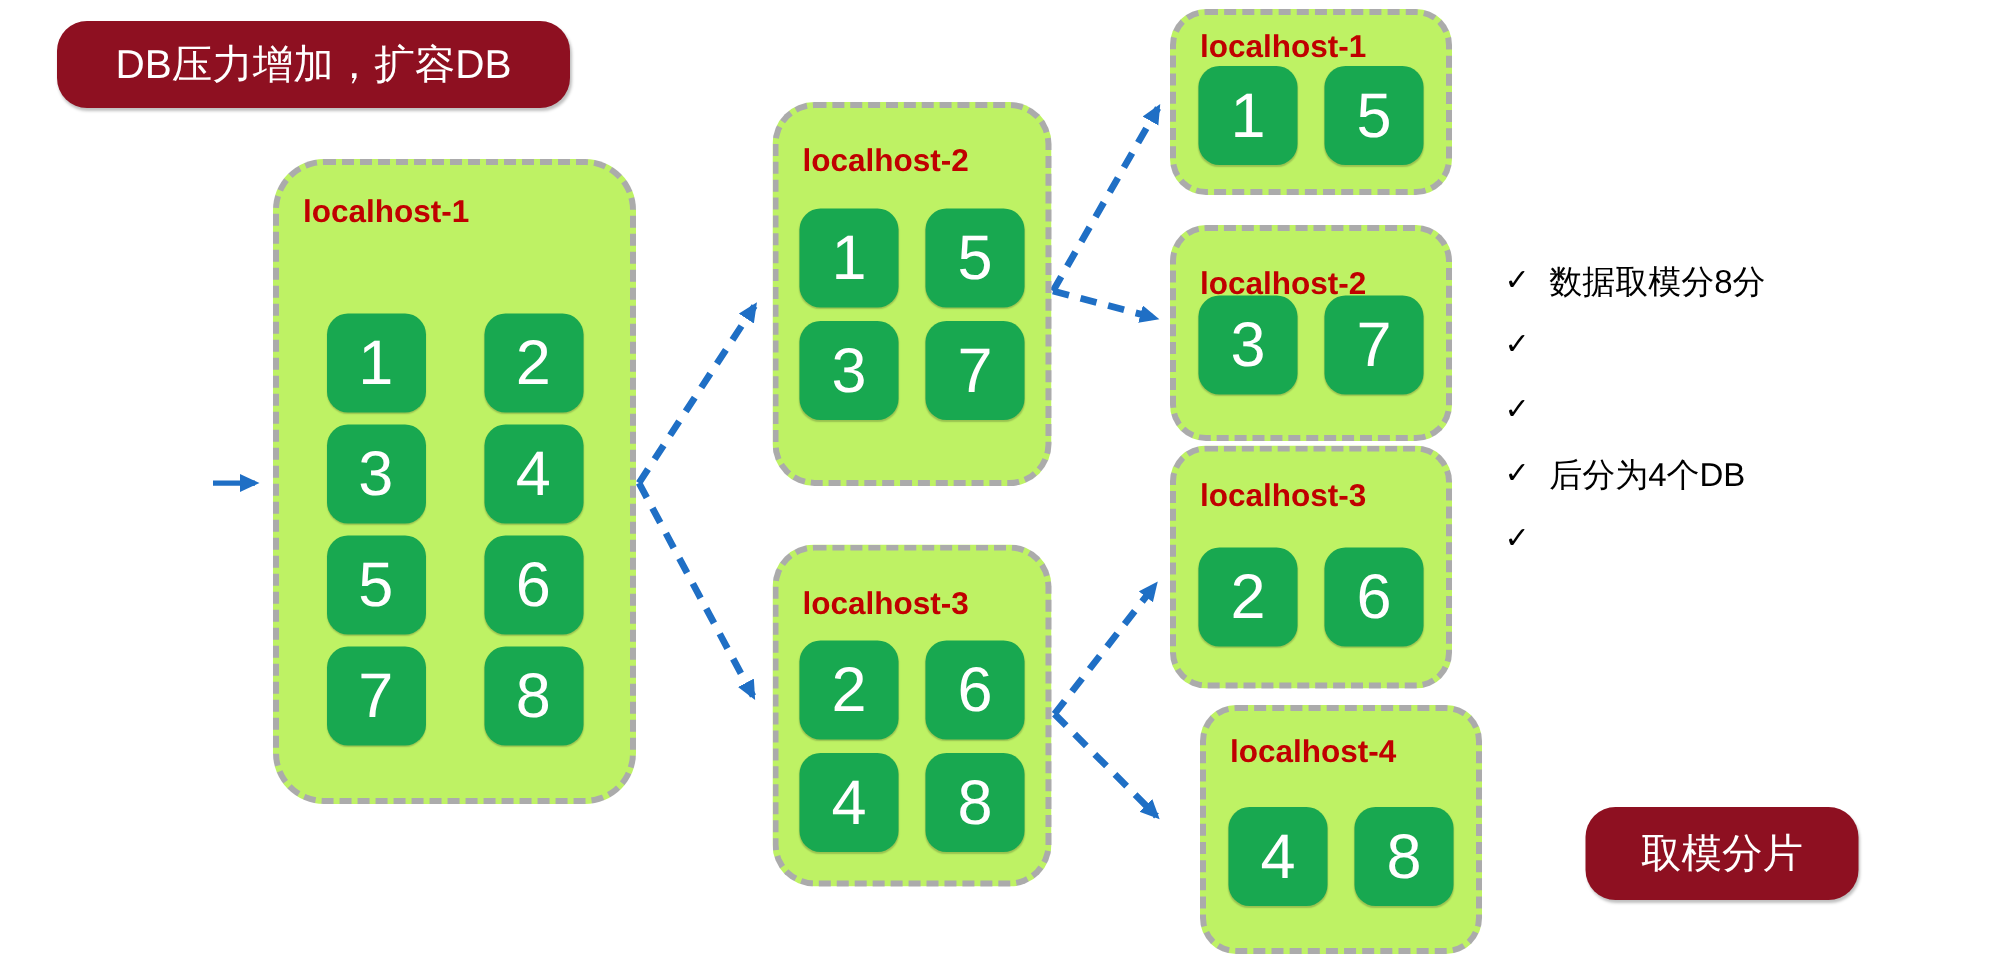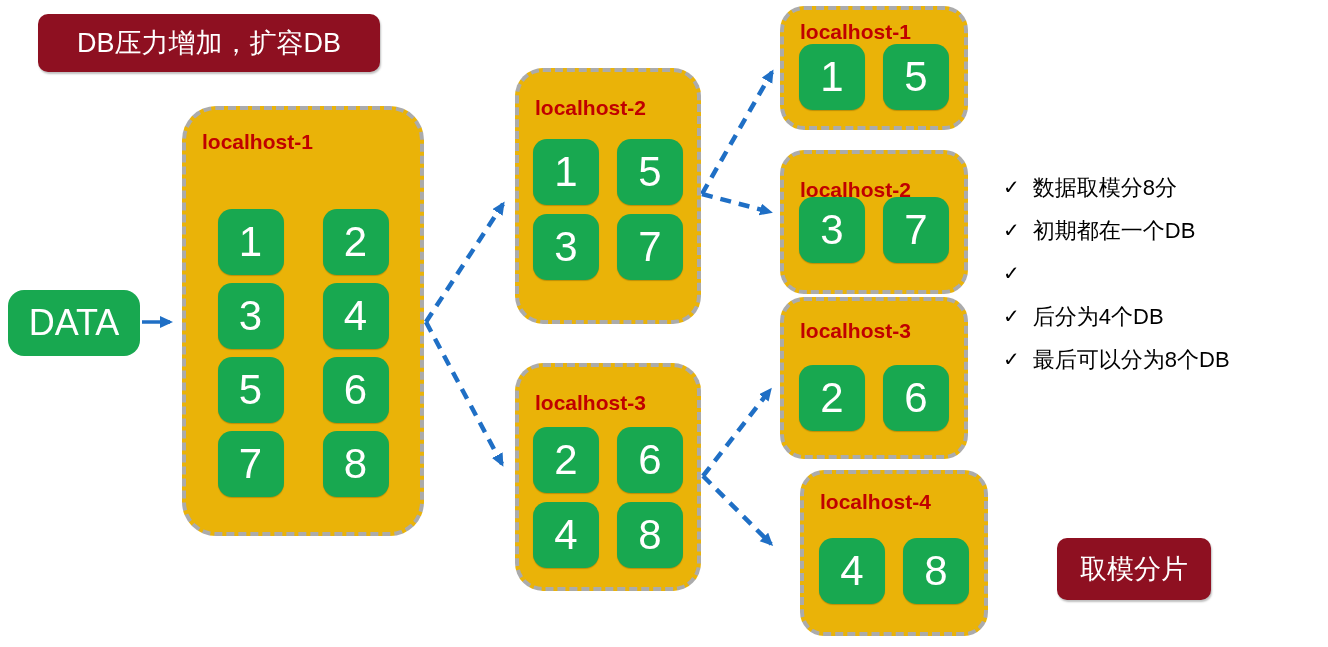--- a/index.html
+++ b/index.html
@@ -4,37 +4,37 @@
 <style>
   html,body{margin:0;padding:0;background:#fff;}
   .canvas{
     position:relative;width:1328px;height:647px;background:#ffffff;
     font-family:"Liberation Sans", sans-serif;overflow:hidden;
   }
   
   .banner{
     position:absolute;background:#8E1021;color:#ffffff;
     display:flex;align-items:center;justify-content:center;
-    border-radius:10px;box-shadow:1px 2px 2px rgba(0,0,0,0.25);
+    border-radius:20px;box-shadow:1px 2px 2px rgba(0,0,0,0.25);
   }
   .banner.top{left:38px;top:14px;width:342px;height:58px;font-size:27px;}
   .banner.bottom{
-    left:1057px;top:538px;width:154px;height:62px;font-size:27px;
+    left:1057px;top:538px;width:182px;height:62px;font-size:27px;
     font-family:"Liberation Serif", serif;
   }
   
   .data-box{
     position:absolute;left:8px;top:290px;width:132px;height:66px;
     background:#18A850;color:#fff;border-radius:16px;
     display:flex;align-items:center;justify-content:center;font-size:36px;
   }
   
   .host{
     position:absolute;border:4px dashed #ABABAB;border-radius:28px;
-    background:#eab308;box-sizing:border-box;
+    background:#bef264;box-sizing:border-box;
   }
   .host-label{
     position:absolute;left:16px;top:24px;color:#C00000;
     font-weight:bold;font-size:21px;white-space:nowrap;
   }
   .grid{
     position:absolute;left:0;right:0;display:grid;justify-content:center;
   }
   .grid.cols2{grid-template-columns:66px 66px;gap:9px 18px;}
   .grid.big{grid-template-columns:66px 66px;gap:8px 39px;}
@@ -55,23 +55,20 @@
 </style>
 </head>
 <body>
 
 <div class="canvas">
 
   <div class="banner top">
     <span>DB压力增加，扩容DB</span>
   </div>
 
-  <div class="data-box">
-    <span>DATA</span>
-  </div>
 
   <svg class="arrows" width="1328" height="647" viewBox="0 0 1328 647">
     <defs>
       <marker id="ah" markerUnits="userSpaceOnUse" markerWidth="16" markerHeight="14" refX="10" refY="6" orient="auto">
         <path d="M0,0 L13,6 L0,12 z" fill="#1F6FC5"></path>
       </marker>
     </defs>
 
     <line x1="142" y1="322" x2="170" y2="322" stroke="#1F6FC5" stroke-width="3.5" marker-end="url(#ah)"></line>
 
@@ -150,32 +147,30 @@
     </div>
   </div>
 
   <div class="notes">
     <div class="note-item">
       <span class="note-check">✓</span>
       <span>数据取模分8分</span>
     </div>
     <div class="note-item">
       <span class="note-check">✓</span>
-      <span>初期都在一个DB</span>
     </div>
     <div class="note-item">
       <span class="note-check">✓</span>
     </div>
     <div class="note-item">
       <span class="note-check">✓</span>
       <span>后分为4个DB</span>
     </div>
     <div class="note-item">
       <span class="note-check">✓</span>
-      <span>最后可以分为8个DB</span>
     </div>
   </div>
 
   <div class="banner bottom">
     <span>取模分片</span>
   </div>
 
 </div>
 
 </body></html>

